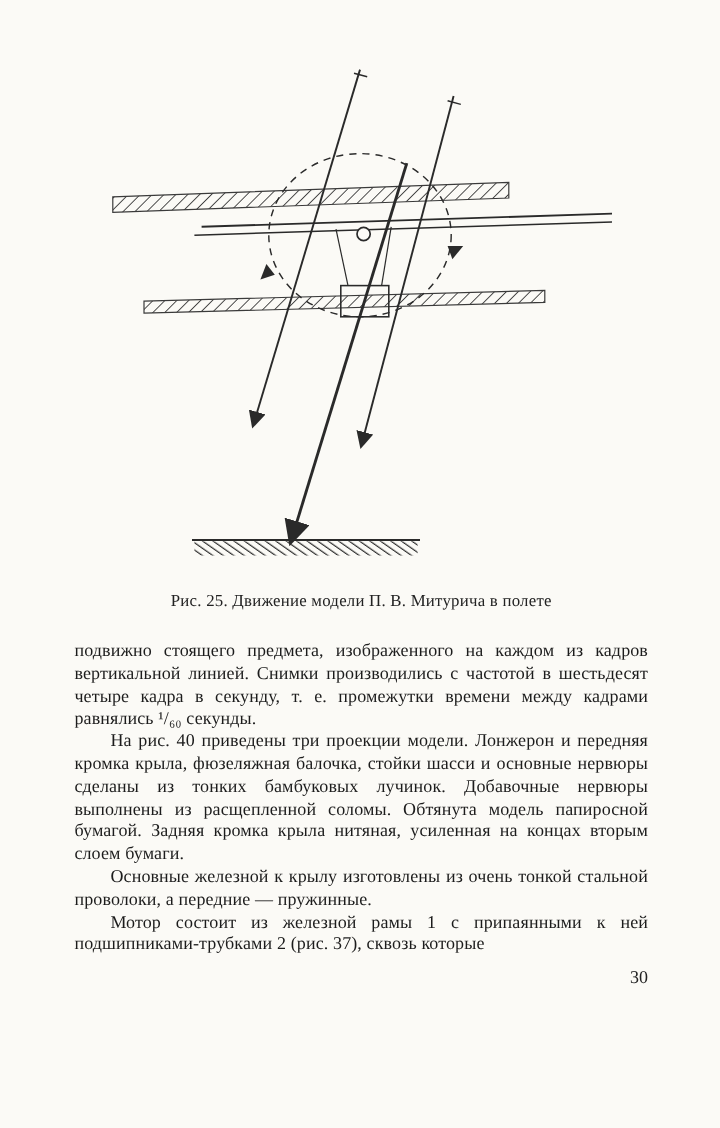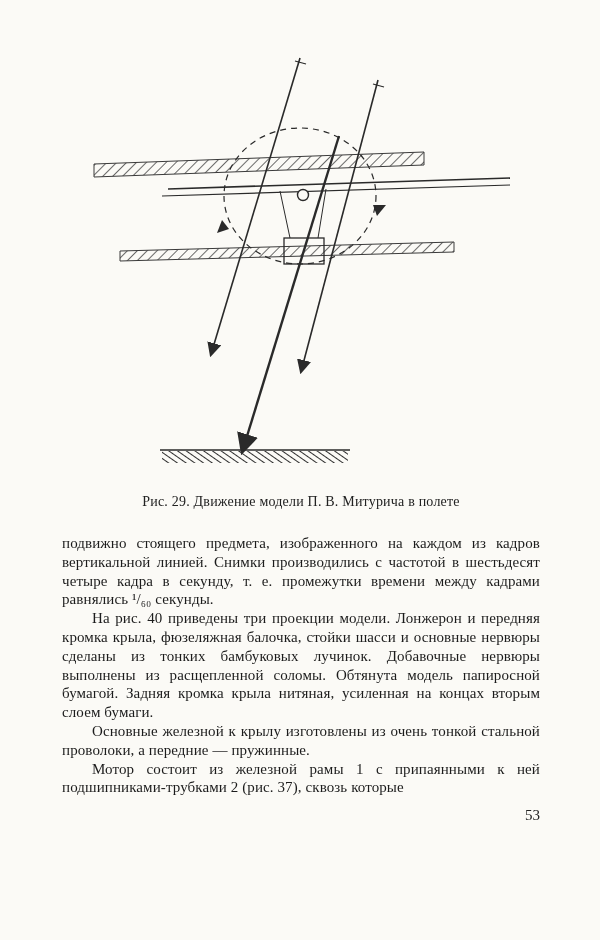--- a/index.html
+++ b/index.html
@@ -69,24 +69,24 @@
       <line x1="306" y1="32" x2="230" y2="320" stroke="#2a2a2a" stroke-width="1.6" marker-end="url(#arw)"></line>
       <line x1="312" y1="39" x2="301" y2="36" stroke="#2a2a2a" stroke-width="1.2"></line>
 
       <line x1="267" y1="88" x2="172" y2="398" stroke="#2a2a2a" stroke-width="2.4" marker-end="url(#arw)"></line>
 
       <line x1="88" y1="402" x2="278" y2="402" stroke="#2a2a2a" stroke-width="1.6"></line>
       <polygon points="90,403 276,403 276,415 90,415" fill="url(#hatchB)"></polygon>
     </svg>
   </figure>
 
-  <div class="caption">Рис. 29. Движение модели П. В. Митурича в полете</div>
+  <div class="caption">Рис. 25. Движение модели П. В. Митурича в полете</div>
 
   <div class="body-text">
     <p>подвижно стоящего предмета, изображенного на каждом из кадров вертикальной линией. Снимки производились с частотой в шестьдесят четыре кадра в секунду, т. е. промежутки времени между кадрами равнялись ¹/₆₀ секунды.</p>
     <p class="indent">На рис. 40 приведены три проекции модели. Лонжерон и передняя кромка крыла, фюзеляжная балочка, стойки шасси и основные нервюры сделаны из тонких бамбуковых лучинок. Добавочные нервюры выполнены из расщепленной соломы. Обтянута модель папиросной бумагой. Задняя кромка крыла нитяная, усиленная на концах вторым слоем бумаги.</p>
     <p class="indent">Основные железной к крылу изготовлены из очень тонкой стальной проволоки, а передние — пружинные.</p>
     <p class="indent">Мотор состоит из железной рамы 1 с припаянными к ней подшипниками-трубками 2 (рис. 37), сквозь которые</p>
   </div>
 
-  <div class="page-number">53</div>
+  <div class="page-number">30</div>
 
 </div>
 
 </body></html>

